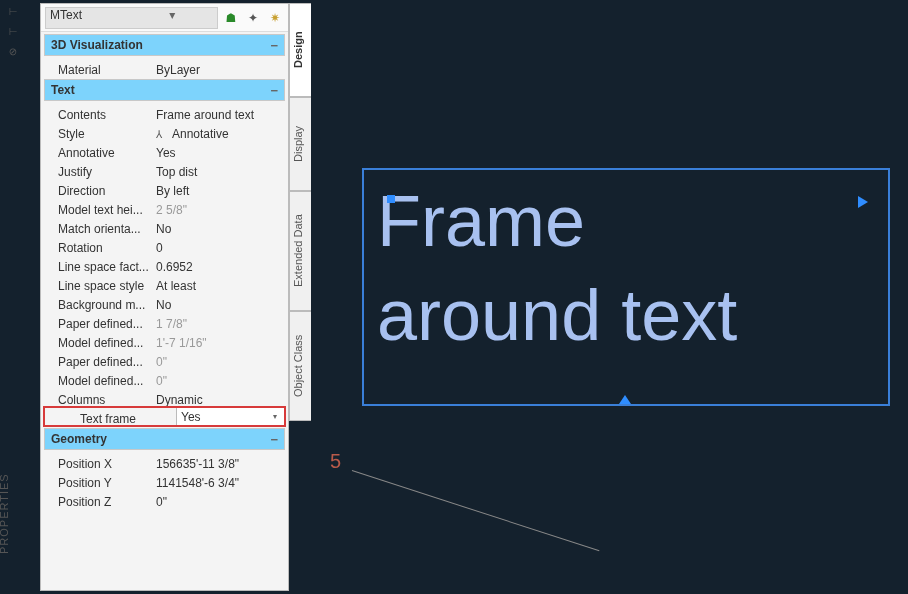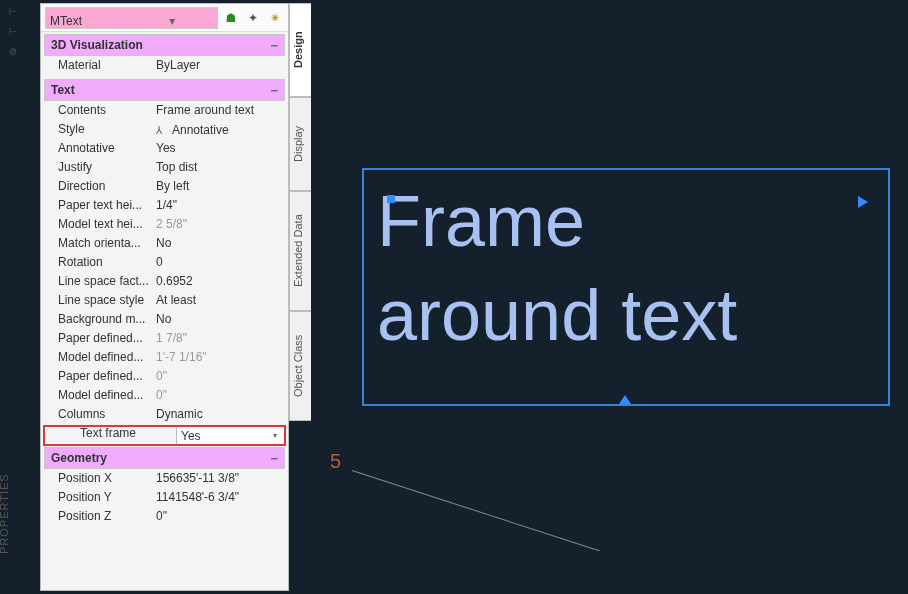--- a/index.html
+++ b/index.html
@@ -8,33 +8,33 @@
   
   .mini-toolbar { position: absolute; left: 0; top: 0; width: 27px; height: 594px; }
   .mini-toolbar .btn { width: 18px; height: 18px; margin: 2px 4px 0 4px; display: flex; align-items: center; justify-content: center; font-size: 10px; color: #555; }
 
   
   .props-label { position: absolute; left: 10px; bottom: 40px; transform: rotate(-90deg); transform-origin: left bottom; font-size: 11px; color: #555; letter-spacing: 1px; }
 
   
   .panel { position: absolute; left: 40px; top: 3px; width: 249px; height: 588px; background: #f4f4f4; border: 1px solid #bbb; }
   .panel-header { display: flex; align-items: center; height: 28px; background: #fafafa; border-bottom: 1px solid #ddd; padding: 2px 4px; gap: 4px; }
-  .selector { flex: 1; display: flex; align-items: flex-end; height: 22px; background: #f9a8d4; border: 1px solid #ccc; padding: 0 4px; }
+  .selector { flex: 1; display: flex; align-items: flex-start; height: 22px; background: #e5e5e5; border: 1px solid #ccc; padding: 0 4px; }
   .selector span { flex: 1; font-size: 12px; }
   .dd-arrow { width: 10px; font-size: 8px; color: #666; text-align: center; }
   .hdr-icon { width: 18px; height: 18px; display: flex; align-items: center; justify-content: center; font-size: 12px; color: #555; }
   .hdr-icon.green { color: #2a8a2a; }
   .hdr-icon.spark { color: #c8a030; }
 
   .panel-body { height: calc(100% - 28px); overflow: hidden; }
 
-  .section-head { display: flex; align-items: center; height: 22px; background: #f0abfc; border: 1px solid #c8c8c8; padding: 0 6px; font-weight: 600; font-size: 12px; margin: 2px 3px; }
+  .section-head { display: flex; align-items: center; height: 22px; background: #7dd3fc; border: 1px solid #c8c8c8; padding: 0 6px; font-weight: 600; font-size: 12px; margin: 2px 3px; }
   .section-head .collapse { margin-left: auto; font-weight: 700; color: #666; font-size: 13px; }
 
-  .row { display: flex; height: 19px; align-items: flex-start; padding-left: 14px; font-size: 12px; margin: 0 3px; }
+  .row { display: flex; height: 19px; align-items: flex-end; padding-left: 14px; font-size: 12px; margin: 0 3px; }
   .row .label { width: 96px; white-space: nowrap; overflow: hidden; text-overflow: ellipsis; padding-right: 4px; color: #333; }
   .row .value { flex: 1; padding-left: 2px; color: #333; white-space: nowrap; overflow: hidden; }
   .row .value.light { color: #999; }
 
   .row.highlight { outline: 2px solid #d73a3a; outline-offset: -1px; padding-left: 36px; }
   .row.highlight .value { display: flex; align-items: center; height: 19px; background: #fff; border: 1px solid #bbb; padding: 0 4px; }
   .row.highlight .value .dd-arrow { margin-left: auto; }
 
   .annotative-icon { width: 14px; display: inline-block; color: #555; font-size: 11px; margin-right: 2px; }
 
@@ -103,24 +103,20 @@
       <div class="label">Annotative</div>
       <div class="value">Yes</div>
     </div>
     <div class="row">
       <div class="label">Justify</div>
       <div class="value">Top dist</div>
     </div>
     <div class="row">
       <div class="label">Direction</div>
       <div class="value">By left</div>
-    </div>
-    <div class="row">
-      <div class="label">Paper text hei...</div>
-      <div class="value">1/4"</div>
     </div>
     <div class="row">
       <div class="label">Model text hei...</div>
       <div class="value light">2 5/8"</div>
     </div>
     <div class="row">
       <div class="label">Match orienta...</div>
       <div class="value">No</div>
     </div>
     <div class="row">

